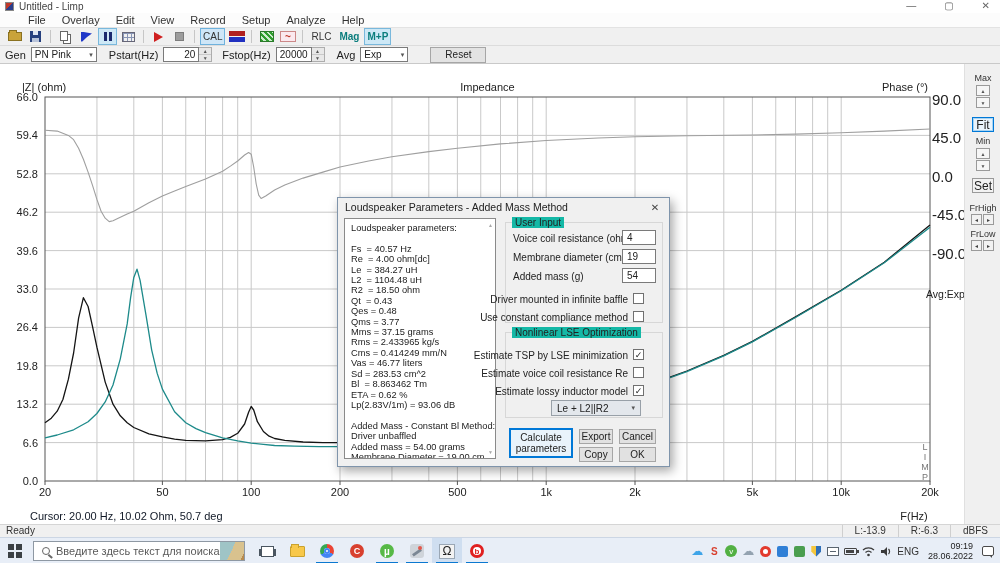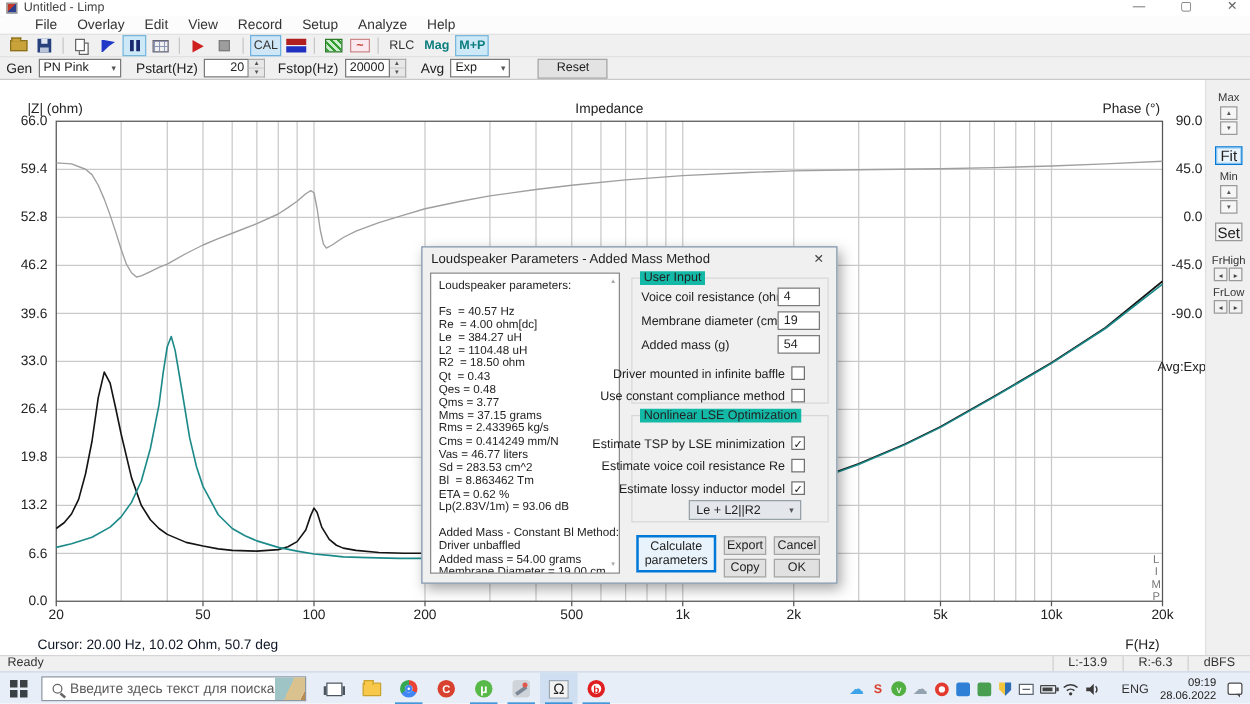--- a/index.html
+++ b/index.html
@@ -56,21 +56,21 @@
 .spinner span:first-child{border-bottom:1px solid #c9c9c9}
 .btn{height:16px;padding:0 14px;background:#e3e3e3;border:1px solid #a6a6a6;font-size:10px;color:#222;display:flex;align-items:center}
 
 
 .workspace{position:absolute;left:0;top:64px;width:1000px;height:460px;background:#fff}
 #plot-svg{position:absolute;left:0;top:0}
 .chart-title{position:absolute;left:45px;top:17px;width:885px;text-align:center;font-size:11px;color:#222}
 .z-axis-label{position:absolute;left:22px;top:17px;font-size:11px;color:#222}
 .phase-axis-label{position:absolute;left:828px;top:17px;width:100px;text-align:right;font-size:11px;color:#222}
 .ytick{position:absolute;width:38px;text-align:right;font-size:11px;color:#222}
-.ptick{position:absolute;width:30px;text-align:right;font-size:11px;color:#222}
+.ptick{position:absolute;width:30px;text-align:left;font-size:15px;color:#222}
 .xtick{position:absolute;width:44px;text-align:center;font-size:11px;color:#222}
 .xaxis-unit{position:absolute;left:892px;top:446px;width:44px;text-align:center;font-size:11px;color:#222}
 .cursor-readout{position:absolute;left:30px;top:446px;font-size:11px;color:#101826}
 .watermark{position:absolute;left:920px;top:378px;font-size:9px;line-height:10px;color:#777;text-align:center;width:10px}
 .avg-indicator{position:absolute;left:926px;top:224px;width:38px;text-align:right;font-size:10.5px;color:#222}
 
 
 .side-panel{position:absolute;top:0;right:0;width:36px;height:460px;background:#f0f0f0;border-left:1px solid #e0e0e0}
 .sp-label{position:absolute;width:36px;text-align:center;font-size:9px;color:#333}
 .sp-spin{position:absolute;left:11px;width:14px;height:11px;border:1px solid #9a9a9a;background:#f6f6f6;font-size:5px;color:#555;display:flex;align-items:center;justify-content:center}
@@ -541,21 +541,21 @@
             <circle cx="6.5" cy="9" r="1.3" fill="#3a3a3a"></circle>
           </svg>
         </span>
         <span class="tray-item">
           <svg width="12" height="11" viewBox="0 0 12 11">
             <polygon points="1,4 4,4 7,1 7,10 4,7 1,7" fill="#3a3a3a"></polygon>
             <path d="M8.5 3 A 3.5 3.5 0 0 1 8.5 8" fill="none" stroke="#3a3a3a" stroke-width="1.2"></path>
           </svg>
         </span>
         <span class="tray-item">
-          <span style="font-size: 10px; margin-left: 12px;">ENG</span>
+          <span style="font-size: 10px;">ENG</span>
         </span>
         <span class="tray-item">
           <span class="tray-clock">
             <div>09:19</div>
             <div>28.06.2022</div>
           </span>
         </span>
         <span class="tray-item">
           <span class="i-bubble"></span>
         </span>

